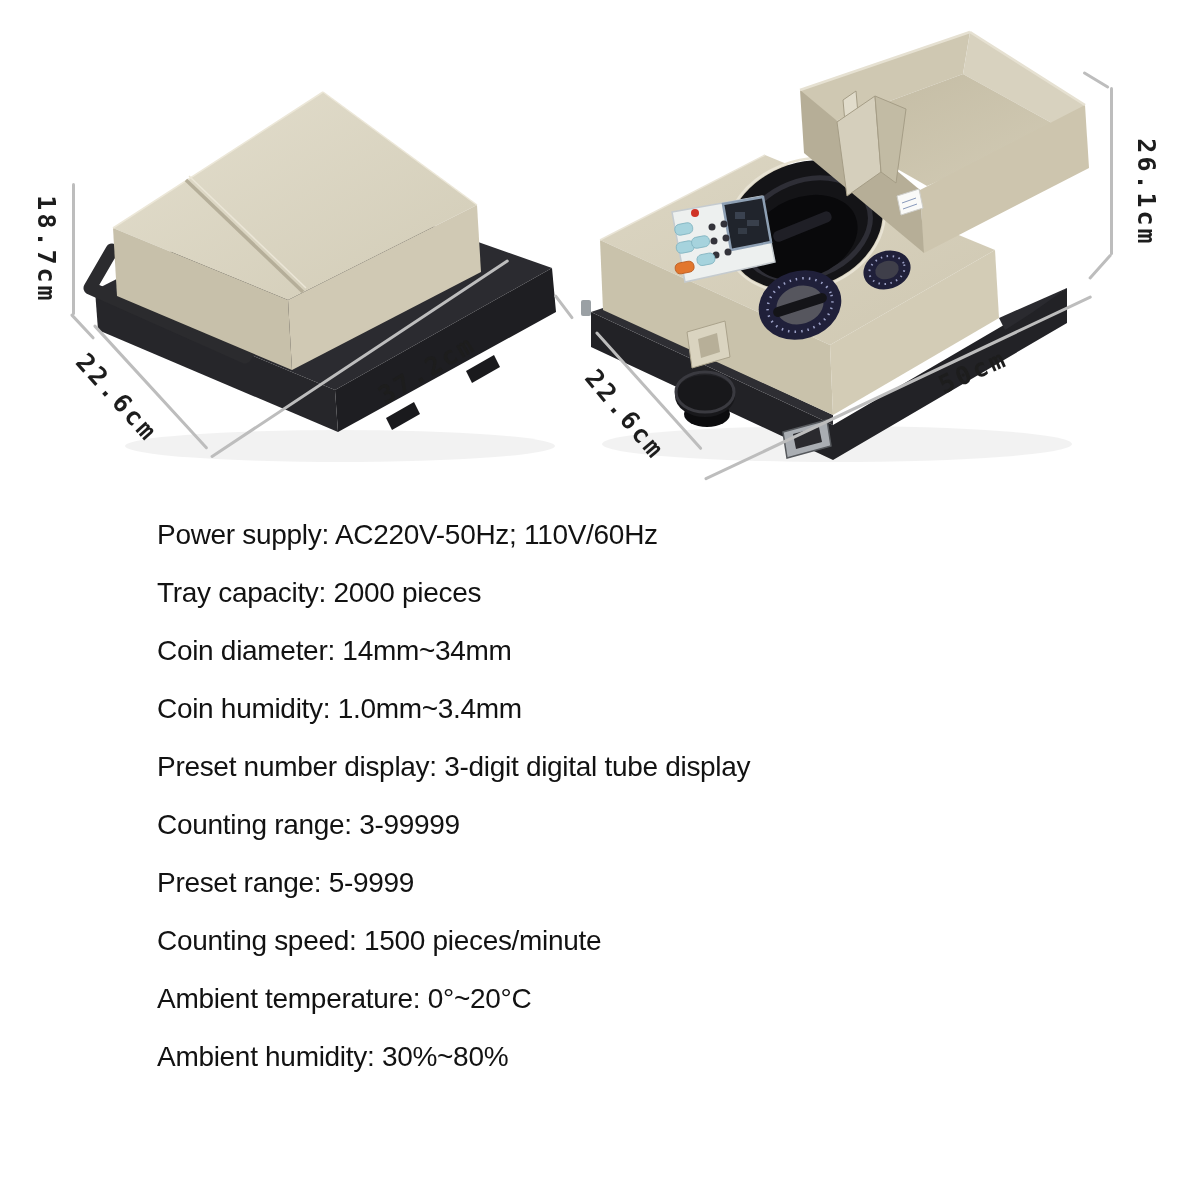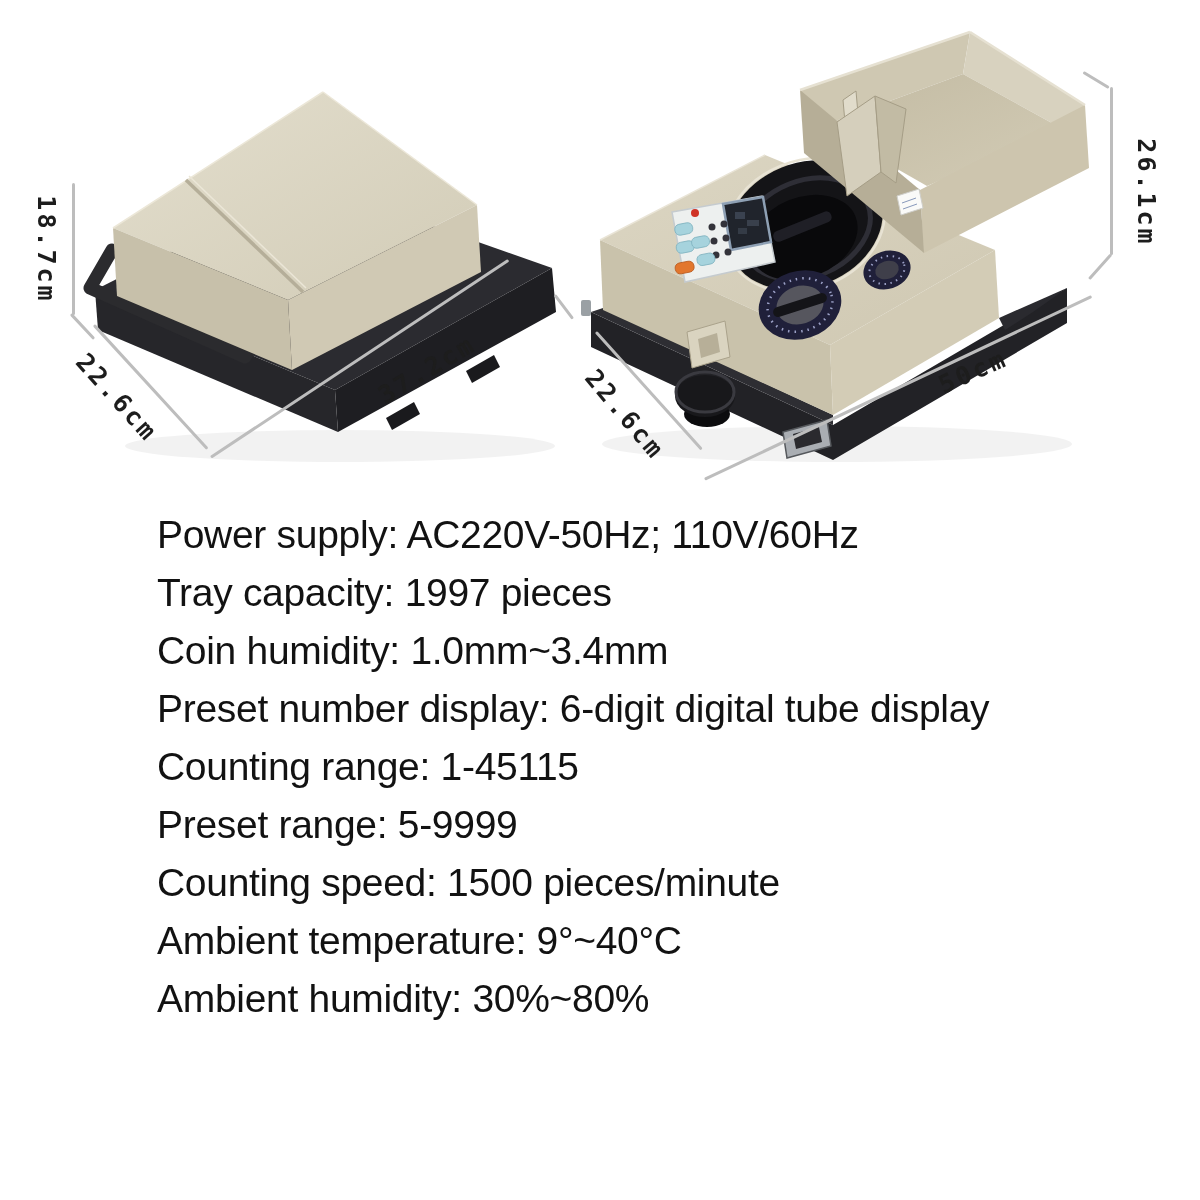--- a/index.html
+++ b/index.html
@@ -20,21 +20,21 @@
   .dim-label{
     position:absolute;
     font-family:"DejaVu Sans Mono", monospace;
     font-weight:bold;font-size:25px;letter-spacing:3px;color:#1d1d1d;
     text-align:center;white-space:nowrap;
   }
   
   .specs{position:absolute;left:157px;top:506px;}
   .spec-line{
     font-family:"Liberation Sans", sans-serif;
-    font-size:39px;line-height:58px;color:#121212;
+    font-size:28px;line-height:58px;color:#121212;
     letter-spacing:-0.3px;white-space:nowrap;
   }
 </style>
 </head>
 <body>
 
 <div class="stage">
 
   <svg style="left:40px;top:60px;" width="540" height="420" viewBox="0 0 540 420">
     <defs>
@@ -197,23 +197,24 @@
   <div class="dim-line" style="left:704px;top:478px;width:428px;transform:rotate(-25.3deg);"></div>
   <div class="dim-label" style="left:918px;top:357px;width:110px;transform:rotate(-24deg);">50cm</div>
 
   <div class="dim-line vert" style="left:1110px;top:87px;height:168px;"></div>
   <div class="dim-line" style="left:1084px;top:71px;width:30px;transform:rotate(31deg);"></div>
   <div class="dim-line" style="left:1088px;top:278px;width:33px;transform:rotate(-48deg);"></div>
   <div class="dim-label" style="left:1071px;top:178px;width:150px;transform:rotate(90deg);">26.1cm</div>
 
   <div class="specs">
     <div class="spec-line">Power supply: AC220V-50Hz; 110V/60Hz</div>
-    <div class="spec-line">Tray capacity: 1997 pieces</div>
+    <div class="spec-line">Tray capacity: 2000 pieces</div>
+    <div class="spec-line">Coin diameter: 14mm~34mm</div>
     <div class="spec-line">Coin humidity: 1.0mm~3.4mm</div>
-    <div class="spec-line">Preset number display: 6-digit digital tube display</div>
-    <div class="spec-line">Counting range: 1-45115</div>
+    <div class="spec-line">Preset number display: 3-digit digital tube display</div>
+    <div class="spec-line">Counting range: 3-99999</div>
     <div class="spec-line">Preset range: 5-9999</div>
     <div class="spec-line">Counting speed: 1500 pieces/minute</div>
-    <div class="spec-line">Ambient temperature: 9°~40°C</div>
+    <div class="spec-line">Ambient temperature: 0°~20°C</div>
     <div class="spec-line">Ambient humidity: 30%~80%</div>
   </div>
 
 </div>
 
 </body></html>

